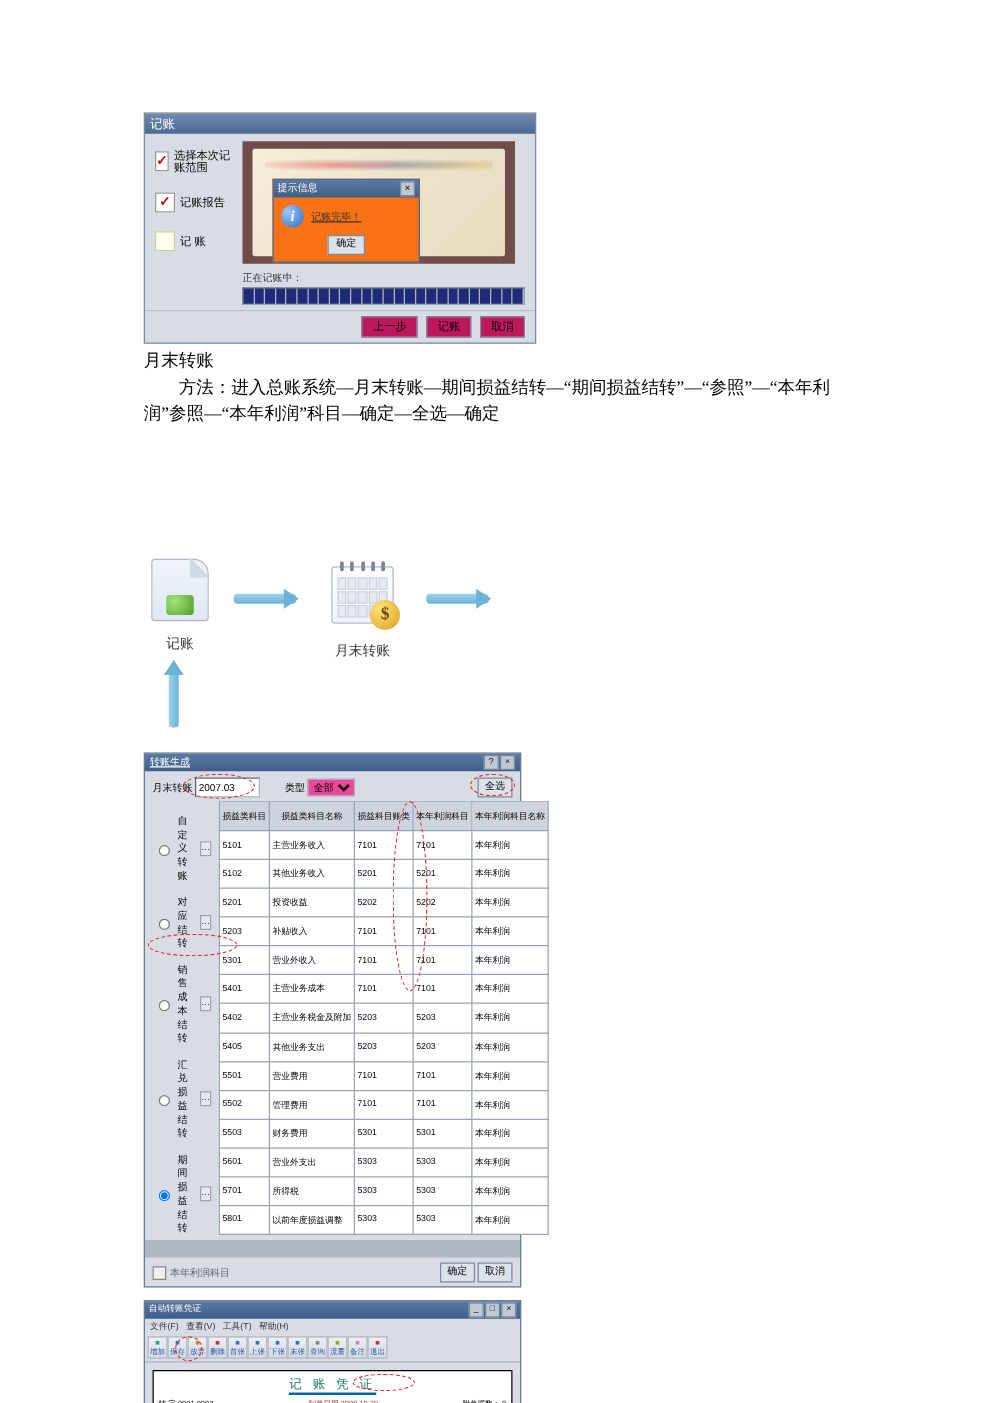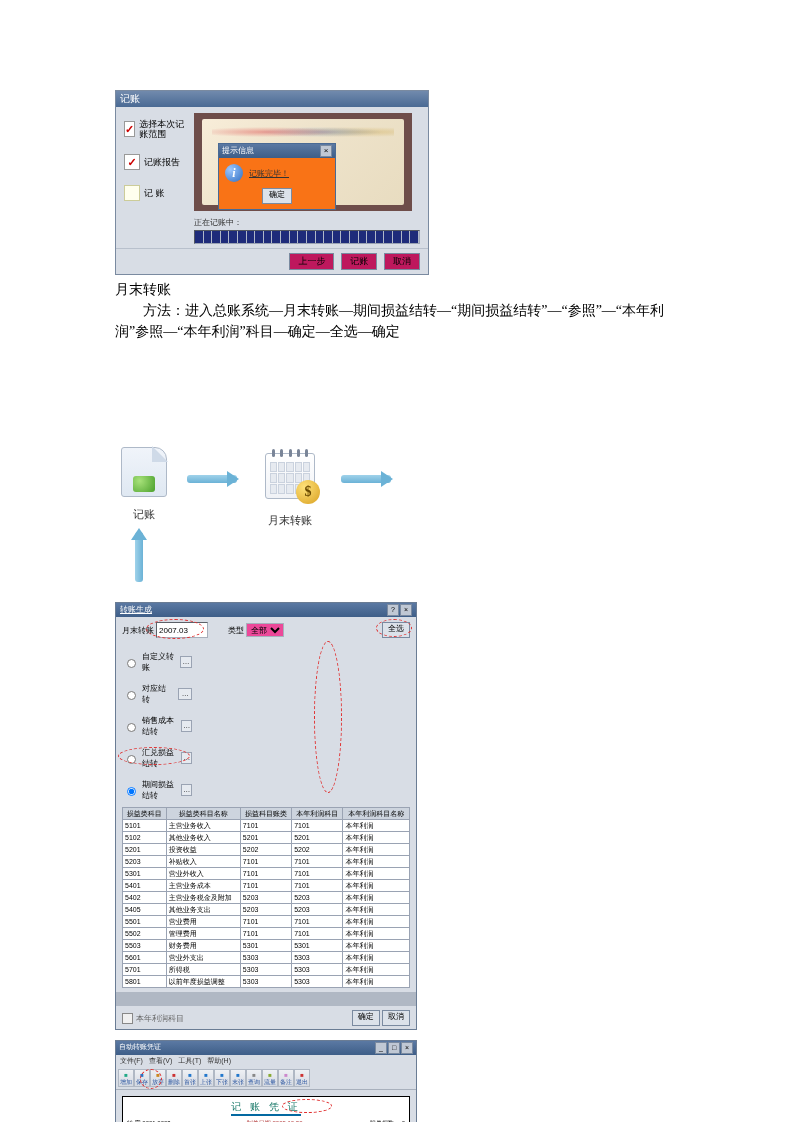--- a/index.html
+++ b/index.html
@@ -365,21 +365,20 @@
   .shot3 .circle {
     position: absolute;
     border: 1px dashed #e03030;
     border-radius: 50%;
     pointer-events: none;
   }
   .shot3 .main {
     display: flex;
     padding: 0 6px 4px 6px;
     gap: 6px;
-    flex-direction: column;
   }
   .shot3 .radios {
     width: 70px;
     display: flex;
     flex-direction: column;
     gap: 10px;
     padding-top: 10px;
     position: relative;
   }
   .shot3 .radios label {

